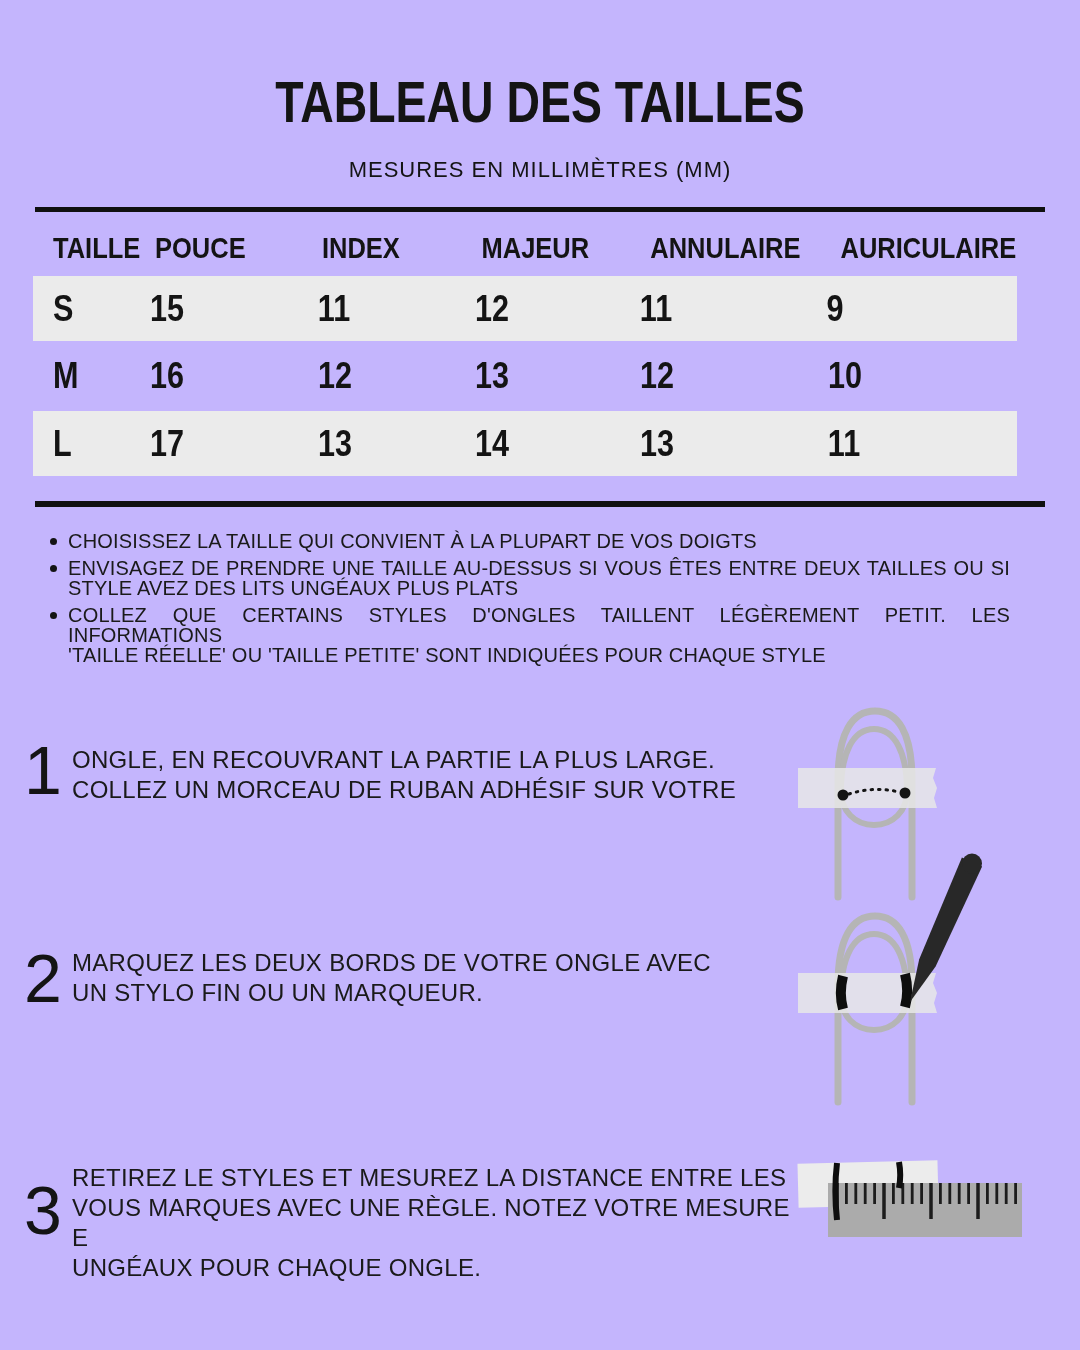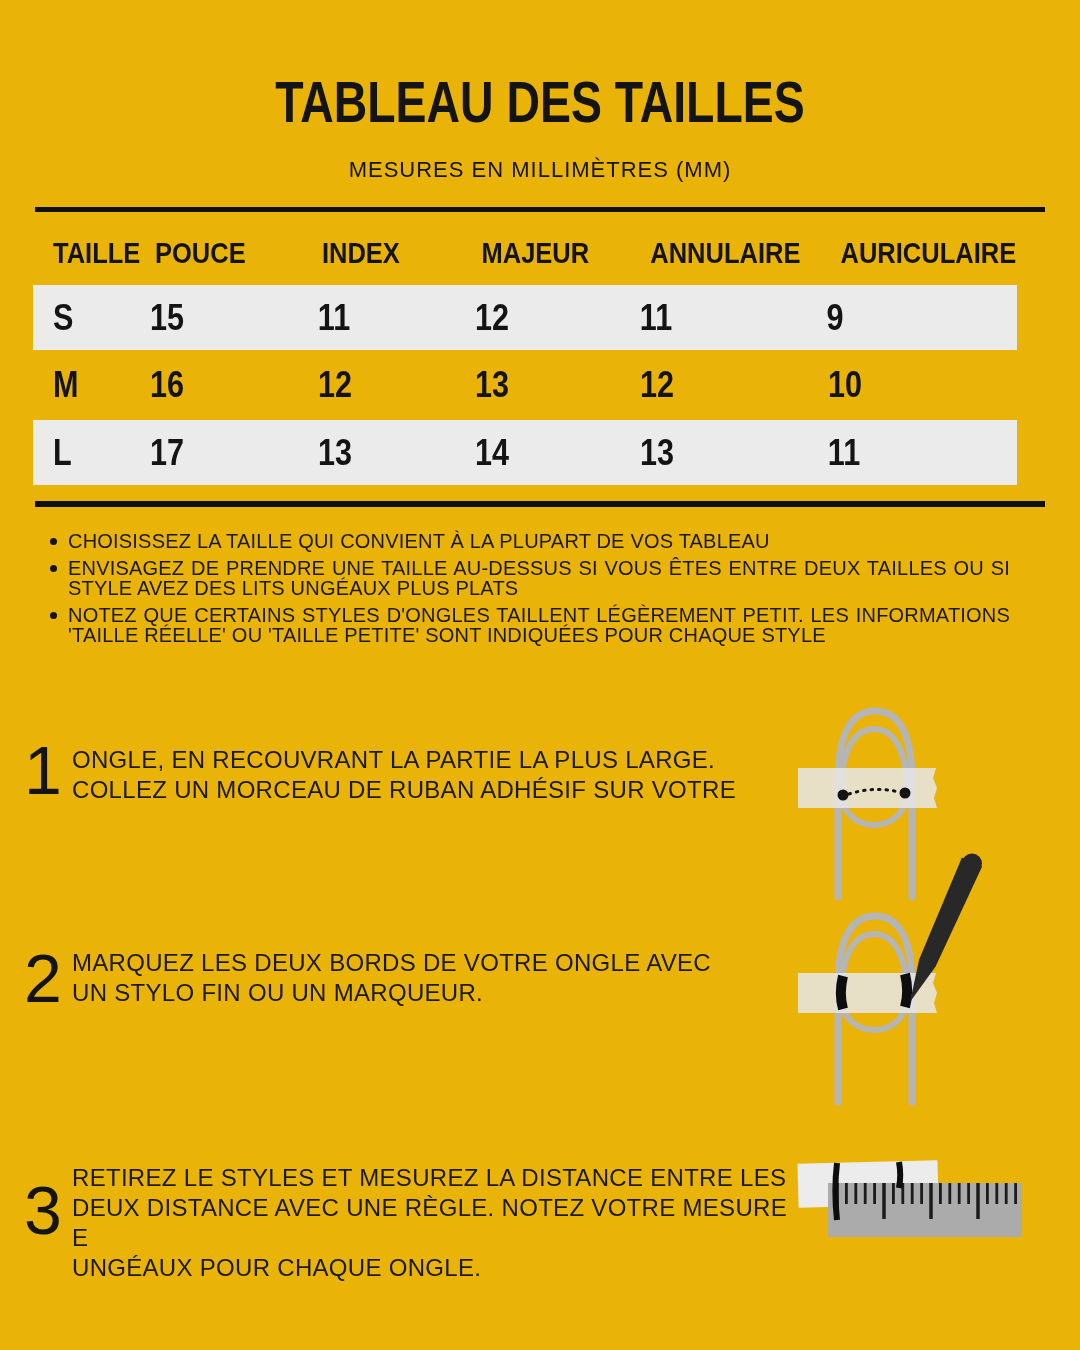--- a/index.html
+++ b/index.html
@@ -1,17 +1,17 @@
 <!DOCTYPE html>
 <html><head>
 <meta charset="utf-8">
 <style>
   html,body{margin:0;padding:0;background:#ffffff;}
   .page{
-    position:relative;width:1080px;height:1350px;background:#eab308;
+    position:relative;width:1080px;height:1350px;background:#c4b5fd;
     font-family:"Liberation Sans",sans-serif;color:#141414;overflow:hidden;
   }
   
   .title{
     position:absolute;top:72px;left:0;width:1080px;text-align:center;
     font-size:58px;line-height:60px;font-weight:700;letter-spacing:0px;
     transform:scaleX(0.80);transform-origin:50% 50%;white-space:nowrap;
   }
   .subtitle{
     position:absolute;top:155px;left:0;width:1080px;text-align:center;
@@ -20,21 +20,21 @@
   .rule{position:absolute;left:35px;width:1010px;background:#101010;}
   .rule-top{top:207px;height:5px;}
   .rule-bottom{top:501px;height:6px;}
   
   .size-table{position:absolute;left:33px;top:212px;width:984px;}
   .trow{
     display:grid;grid-template-columns:114px 168px 157px 165px 188px 192px;
     align-items:center;box-sizing:border-box;
   }
   .trow.shade{background:#ebebeb;}
-  .thead{height:73px;padding-top:8px;}
+  .thead{height:64px;padding-top:8px;}
   .h65{height:65px;}
   .h70{height:70px;}
   .cell{font-weight:700;white-space:nowrap;}
   .cell span{display:inline-block;transform:scaleX(0.85);transform-origin:50% 50%;}
   .cell.first{text-align:left;padding-left:20px;}
   .cell.first span{transform-origin:0 50%;}
   .thead .cell{font-size:30px;}
   .tb .cell{font-size:36px;}
   
   .notes{position:absolute;left:50px;top:531px;width:960px;}
@@ -107,55 +107,55 @@
       <div class="cell"><span>11</span></div>
     </div>
   </div>
 
   <div class="rule rule-bottom"></div>
 
   <div class="notes">
     <div class="note">
       <span class="note-dot"></span>
       <div class="note-lines">
-        <div class="note-line">CHOISISSEZ LA TAILLE QUI CONVIENT À LA PLUPART DE VOS TABLEAU</div>
+        <div class="note-line">CHOISISSEZ LA TAILLE QUI CONVIENT À LA PLUPART DE VOS DOIGTS</div>
       </div>
     </div>
     <div class="note">
       <span class="note-dot"></span>
       <div class="note-lines">
         <div class="note-line just">ENVISAGEZ DE PRENDRE UNE TAILLE AU-DESSUS SI VOUS ÊTES ENTRE DEUX TAILLES OU SI</div>
         <div class="note-line">STYLE AVEZ DES LITS UNGÉAUX PLUS PLATS</div>
       </div>
     </div>
     <div class="note">
       <span class="note-dot"></span>
       <div class="note-lines">
-        <div class="note-line just">NOTEZ QUE CERTAINS STYLES D'ONGLES TAILLENT LÉGÈREMENT PETIT. LES INFORMATIONS</div>
+        <div class="note-line just">COLLEZ QUE CERTAINS STYLES D'ONGLES TAILLENT LÉGÈREMENT PETIT. LES INFORMATIONS</div>
         <div class="note-line">'TAILLE RÉELLE' OU 'TAILLE PETITE' SONT INDIQUÉES POUR CHAQUE STYLE</div>
       </div>
     </div>
   </div>
 
   <div class="step-num num-1">1</div>
   <div class="step-text text-1">
     <div>ONGLE, EN RECOUVRANT LA PARTIE LA PLUS LARGE.</div>
     <div>COLLEZ UN MORCEAU DE RUBAN ADHÉSIF SUR VOTRE</div>
   </div>
 
   <div class="step-num num-2">2</div>
   <div class="step-text text-2">
     <div>MARQUEZ LES DEUX BORDS DE VOTRE ONGLE AVEC</div>
     <div>UN STYLO FIN OU UN MARQUEUR.</div>
   </div>
 
   <div class="step-num num-3">3</div>
   <div class="step-text text-3">
     <div>RETIREZ LE STYLES ET MESUREZ LA DISTANCE ENTRE LES</div>
-    <div>DEUX DISTANCE AVEC UNE RÈGLE. NOTEZ VOTRE MESURE E</div>
+    <div>VOUS MARQUES AVEC UNE RÈGLE. NOTEZ VOTRE MESURE E</div>
     <div>UNGÉAUX POUR CHAQUE ONGLE.</div>
   </div>
 
   <svg class="illus illus-1" width="250" height="215" viewBox="0 0 250 215">
     <path d="M48,202 V85 C48,38 62,16 85,16 C108,16 122,38 122,85 V202" fill="none" stroke="#b5b5b5" stroke-width="7" stroke-linecap="round"></path>
     <path d="M51,96 C51,58 63,34 84,34 C105,34 117,58 117,96 C117,116 103,130 84,130 C65,130 51,116 51,96 Z" fill="none" stroke="#b5b5b5" stroke-width="6"></path>
     <path d="M8,73 H146 L143,83 L147,93 L144,103 L147,113 H8 Z" fill="#e8e8e8" fill-opacity="0.85"></path>
     <path d="M59,99 Q84,91 109,97" fill="none" stroke="#141414" stroke-width="3" stroke-dasharray="1.5 6" stroke-linecap="round"></path>
     <circle cx="53" cy="100" r="5.5" fill="#141414"></circle>
     <circle cx="115" cy="98" r="5.5" fill="#141414"></circle>

